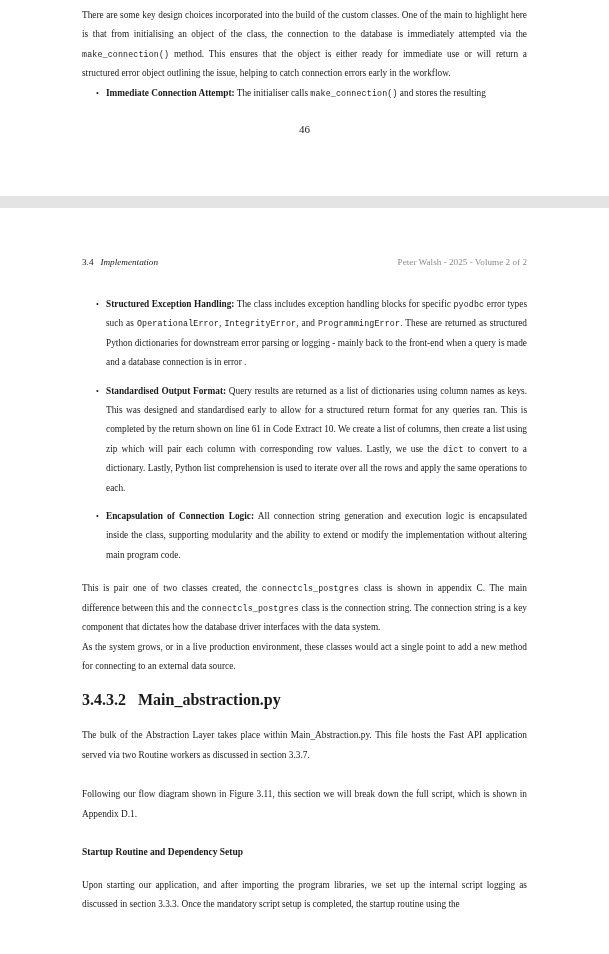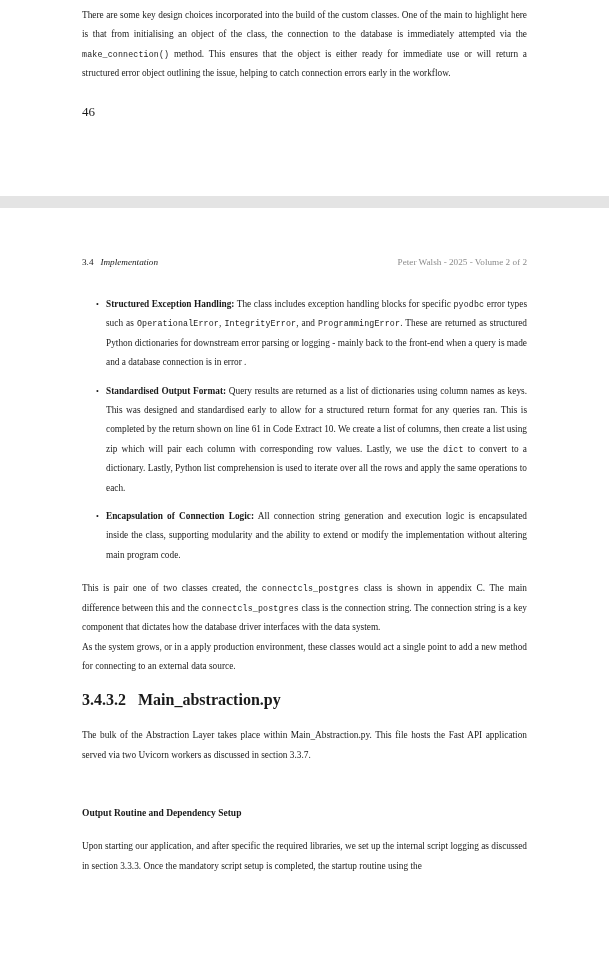--- a/index.html
+++ b/index.html
@@ -101,41 +101,44 @@
     line-height: 16px;
     white-space: pre;
   }
   h5.para-head {
     font-size: 9.5px;
     font-weight: bold;
     margin: 0;
     line-height: 16px;
   }
   .folio {
-    text-align: left;
-    font-size: 13px;
+    text-align: center;
+    font-size: 11px;
     width: 100%;
   }
   .spacer-6 { height: 6px; }
   .spacer-14 { height: 14px; }
   .spacer-16 { height: 16px; }
   .spacer-18 { height: 18px; }
   .spacer-20 { height: 20px; }
   .spacer-22 { height: 22px; }
   .spacer-26 { height: 26px; }
 </style>
 </head>
 <body>
 
 <div class="page page-top">
   <div class="content">
     <div class="spacer-6"></div>
 
     <p class="body"><span>There are some key design choices incorporated into the build of the custom classes. One of the main to highlight here is that from initialising an object of the class, the connection to the database is immediately attempted via the </span><code>make_connection()</code><span> method. This ensures that the object is either ready for immediate use or will return a structured error object outlining the issue, helping to catch connection errors early in the workflow.</span></p>
 
+    <ul class="bullets">
+      <li><span class="lbl">Immediate Connection Attempt:</span><span> The initialiser calls </span><code>make_connection()</code><span> and stores the resulting</span></li>
+    </ul>
 
     <div class="spacer-20"></div>
     <div class="folio">46</div>
   </div>
 </div>
 
 <div class="page-gap"></div>
 
 <div class="page page-bottom">
   <div class="content">
@@ -155,37 +158,38 @@
 
       <li><span class="lbl">Standardised Output Format:</span><span> Query results are returned as a list of dictionaries using column names as keys. This was designed and standardised early to allow for a structured return format for any queries ran. This is completed by the return shown on line 61 in Code Extract 10. We create a list of columns, then create a list using zip which will pair each column with corresponding row values. Lastly, we use the </span><code>dict</code><span> to convert to a dictionary. Lastly, Python list comprehension is used to iterate over all the rows and apply the same operations to each.</span></li>
 
       <li><span class="lbl">Encapsulation of Connection Logic:</span><span> All connection string generation and execution logic is encapsulated inside the class, supporting modularity and the ability to extend or modify the implementation without altering main program code.</span></li>
     </ul>
 
     <div class="spacer-14"></div>
 
     <p class="body tight"><span>This is pair one of two classes created, the </span><code>connectcls_postgres</code><span> class is shown in appendix C. The main difference between this and the </span><code>connectcls_postgres</code><span> class is the connection string. The connection string is a key component that dictates how the database driver interfaces with the data system.</span></p>
 
-    <p class="body tight">As the system grows, or in a apply production environment, these classes would act a single point to add a new method for connecting to an external data source.</p>
+    <p class="body tight">As the system grows, or in a live production environment, these classes would act a single point to add a new method for connecting to an external data source.</p>
 
     <div class="spacer-16"></div>
 
     <h4 class="subsub"><span>3.4.3.2</span>   <span>Main_abstraction.py</span></h4>
 
     <div class="spacer-18"></div>
 
-    <p class="body tight">The bulk of the Abstraction Layer takes place within Main_Abstraction.py. This file hosts the Fast API application served via two Uvicorn workers as discussed in section 3.3.7.</p>
+    <p class="body tight">The bulk of the Abstraction Layer takes place within Main_Abstraction.py. This file hosts the Fast API application served via two Routine workers as discussed in section 3.3.7.</p>
 
     <div class="spacer-20"></div>
 
+    <p class="body tight">Following our flow diagram shown in Figure 3.11, this section we will break down the full script, which is shown in Appendix D.1.</p>
 
     <div class="spacer-20"></div>
 
-    <h5 class="para-head">Output Routine and Dependency Setup</h5>
+    <h5 class="para-head">Startup Routine and Dependency Setup</h5>
 
     <div class="spacer-16"></div>
 
-    <p class="body tight">Upon starting our application, and after specific the required libraries, we set up the internal script logging as discussed in section 3.3.3. Once the mandatory script setup is completed, the startup routine using the</p>
+    <p class="body tight">Upon starting our application, and after importing the program libraries, we set up the internal script logging as discussed in section 3.3.3. Once the mandatory script setup is completed, the startup routine using the</p>
 
     <div class="spacer-26"></div>
 
   </div>
 </div>
 
 </body></html>

